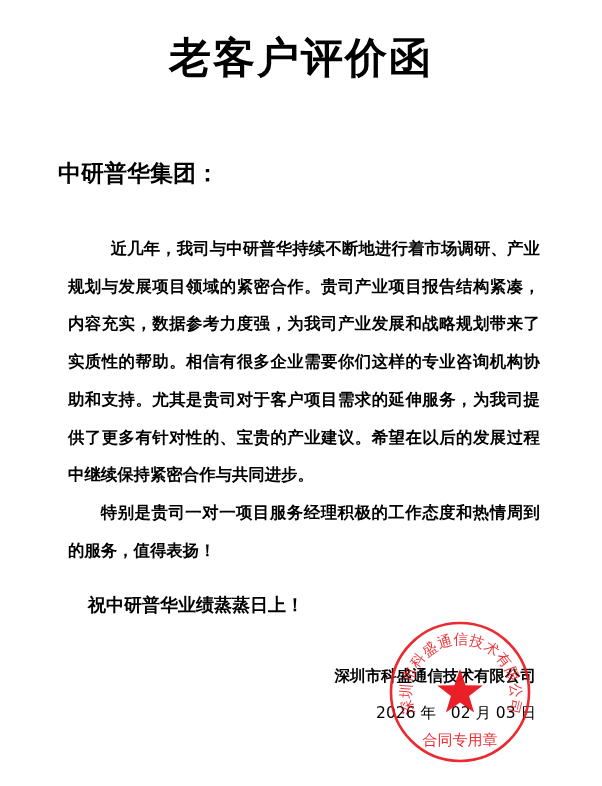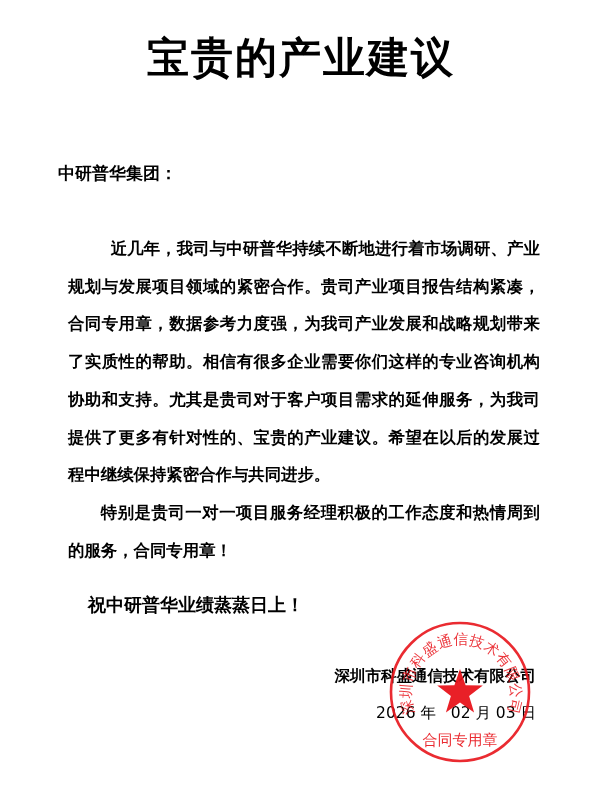--- a/index.html
+++ b/index.html
@@ -1,41 +1,41 @@
 <!DOCTYPE html>
 <html><head>
 <meta charset="utf-8">
 <style>
   html, body { margin: 0; padding: 0; background: #ffffff; }
   body { width: 602px; height: 786px; position: relative; overflow: hidden;
          font-family: "DejaVu Sans", "Liberation Sans", sans-serif; color: #000; }
   .title { position: absolute; left: 0; top: 28px; width: 602px; text-align: center;
            font-size: 42px; font-weight: bold; letter-spacing: 2px; line-height: 60px; }
-  .salutation { position: absolute; left: 58px; top: 160px; font-size: 17px; font-weight: bold; line-height: 26px; }
+  .salutation { position: absolute; left: 58px; top: 160px; font-size: 23px; font-weight: bold; line-height: 26px; }
   .body-text { position: absolute; left: 68px; top: 230px; width: 472px; font-size: 16.4px; font-weight: bold;
                line-height: 37.7px; text-align: justify; }
   .body-text p { margin: 0; text-indent: 2.6em; }
   .body-text p.p2 { text-indent: 2em; margin-top: 0; }
   .wish { position: absolute; left: 88px; top: 592px; font-size: 18px; font-weight: bold; line-height: 26px; }
   .sign-company { position: absolute; right: 66px; top: 664px; font-size: 15.5px; font-weight: bold; line-height: 24px; z-index: 2; }
   .sign-date { position: absolute; right: 66px; top: 701px; font-size: 15.5px; font-weight: normal; line-height: 24px; z-index: 2; white-space: pre; }
   .seal { position: absolute; left: 388px; top: 620px; width: 144px; height: 144px; z-index: 3; pointer-events: none; }
   .seal svg { width: 144px; height: 144px; }
 </style>
 </head>
 <body>
 
 <div>
-  <div class="title">宝贵的产业建议</div>
+  <div class="title">老客户评价函</div>
 
   <div class="salutation">中研普华集团：</div>
 
   <div class="body-text">
-    <p class="p1">近几年，我司与中研普华持续不断地进行着市场调研、产业规划与发展项目领域的紧密合作。贵司产业项目报告结构紧凑，合同专用章，数据参考力度强，为我司产业发展和战略规划带来了实质性的帮助。相信有很多企业需要你们这样的专业咨询机构协助和支持。尤其是贵司对于客户项目需求的延伸服务，为我司提供了更多有针对性的、宝贵的产业建议。希望在以后的发展过程中继续保持紧密合作与共同进步。</p>
-    <p class="p2">特别是贵司一对一项目服务经理积极的工作态度和热情周到的服务，合同专用章！</p>
+    <p class="p1">近几年，我司与中研普华持续不断地进行着市场调研、产业规划与发展项目领域的紧密合作。贵司产业项目报告结构紧凑，内容充实，数据参考力度强，为我司产业发展和战略规划带来了实质性的帮助。相信有很多企业需要你们这样的专业咨询机构协助和支持。尤其是贵司对于客户项目需求的延伸服务，为我司提供了更多有针对性的、宝贵的产业建议。希望在以后的发展过程中继续保持紧密合作与共同进步。</p>
+    <p class="p2">特别是贵司一对一项目服务经理积极的工作态度和热情周到的服务，值得表扬！</p>
   </div>
 
   <div class="wish">祝中研普华业绩蒸蒸日上！</div>
 
   <div class="sign-company">深圳市科盛通信技术有限公司</div>
   <div class="sign-date">2026 年   02 月 03 日</div>
 
   <div class="seal">
     <svg viewBox="0 0 144 144" xmlns="http://www.w3.org/2000/svg">
       <defs>

